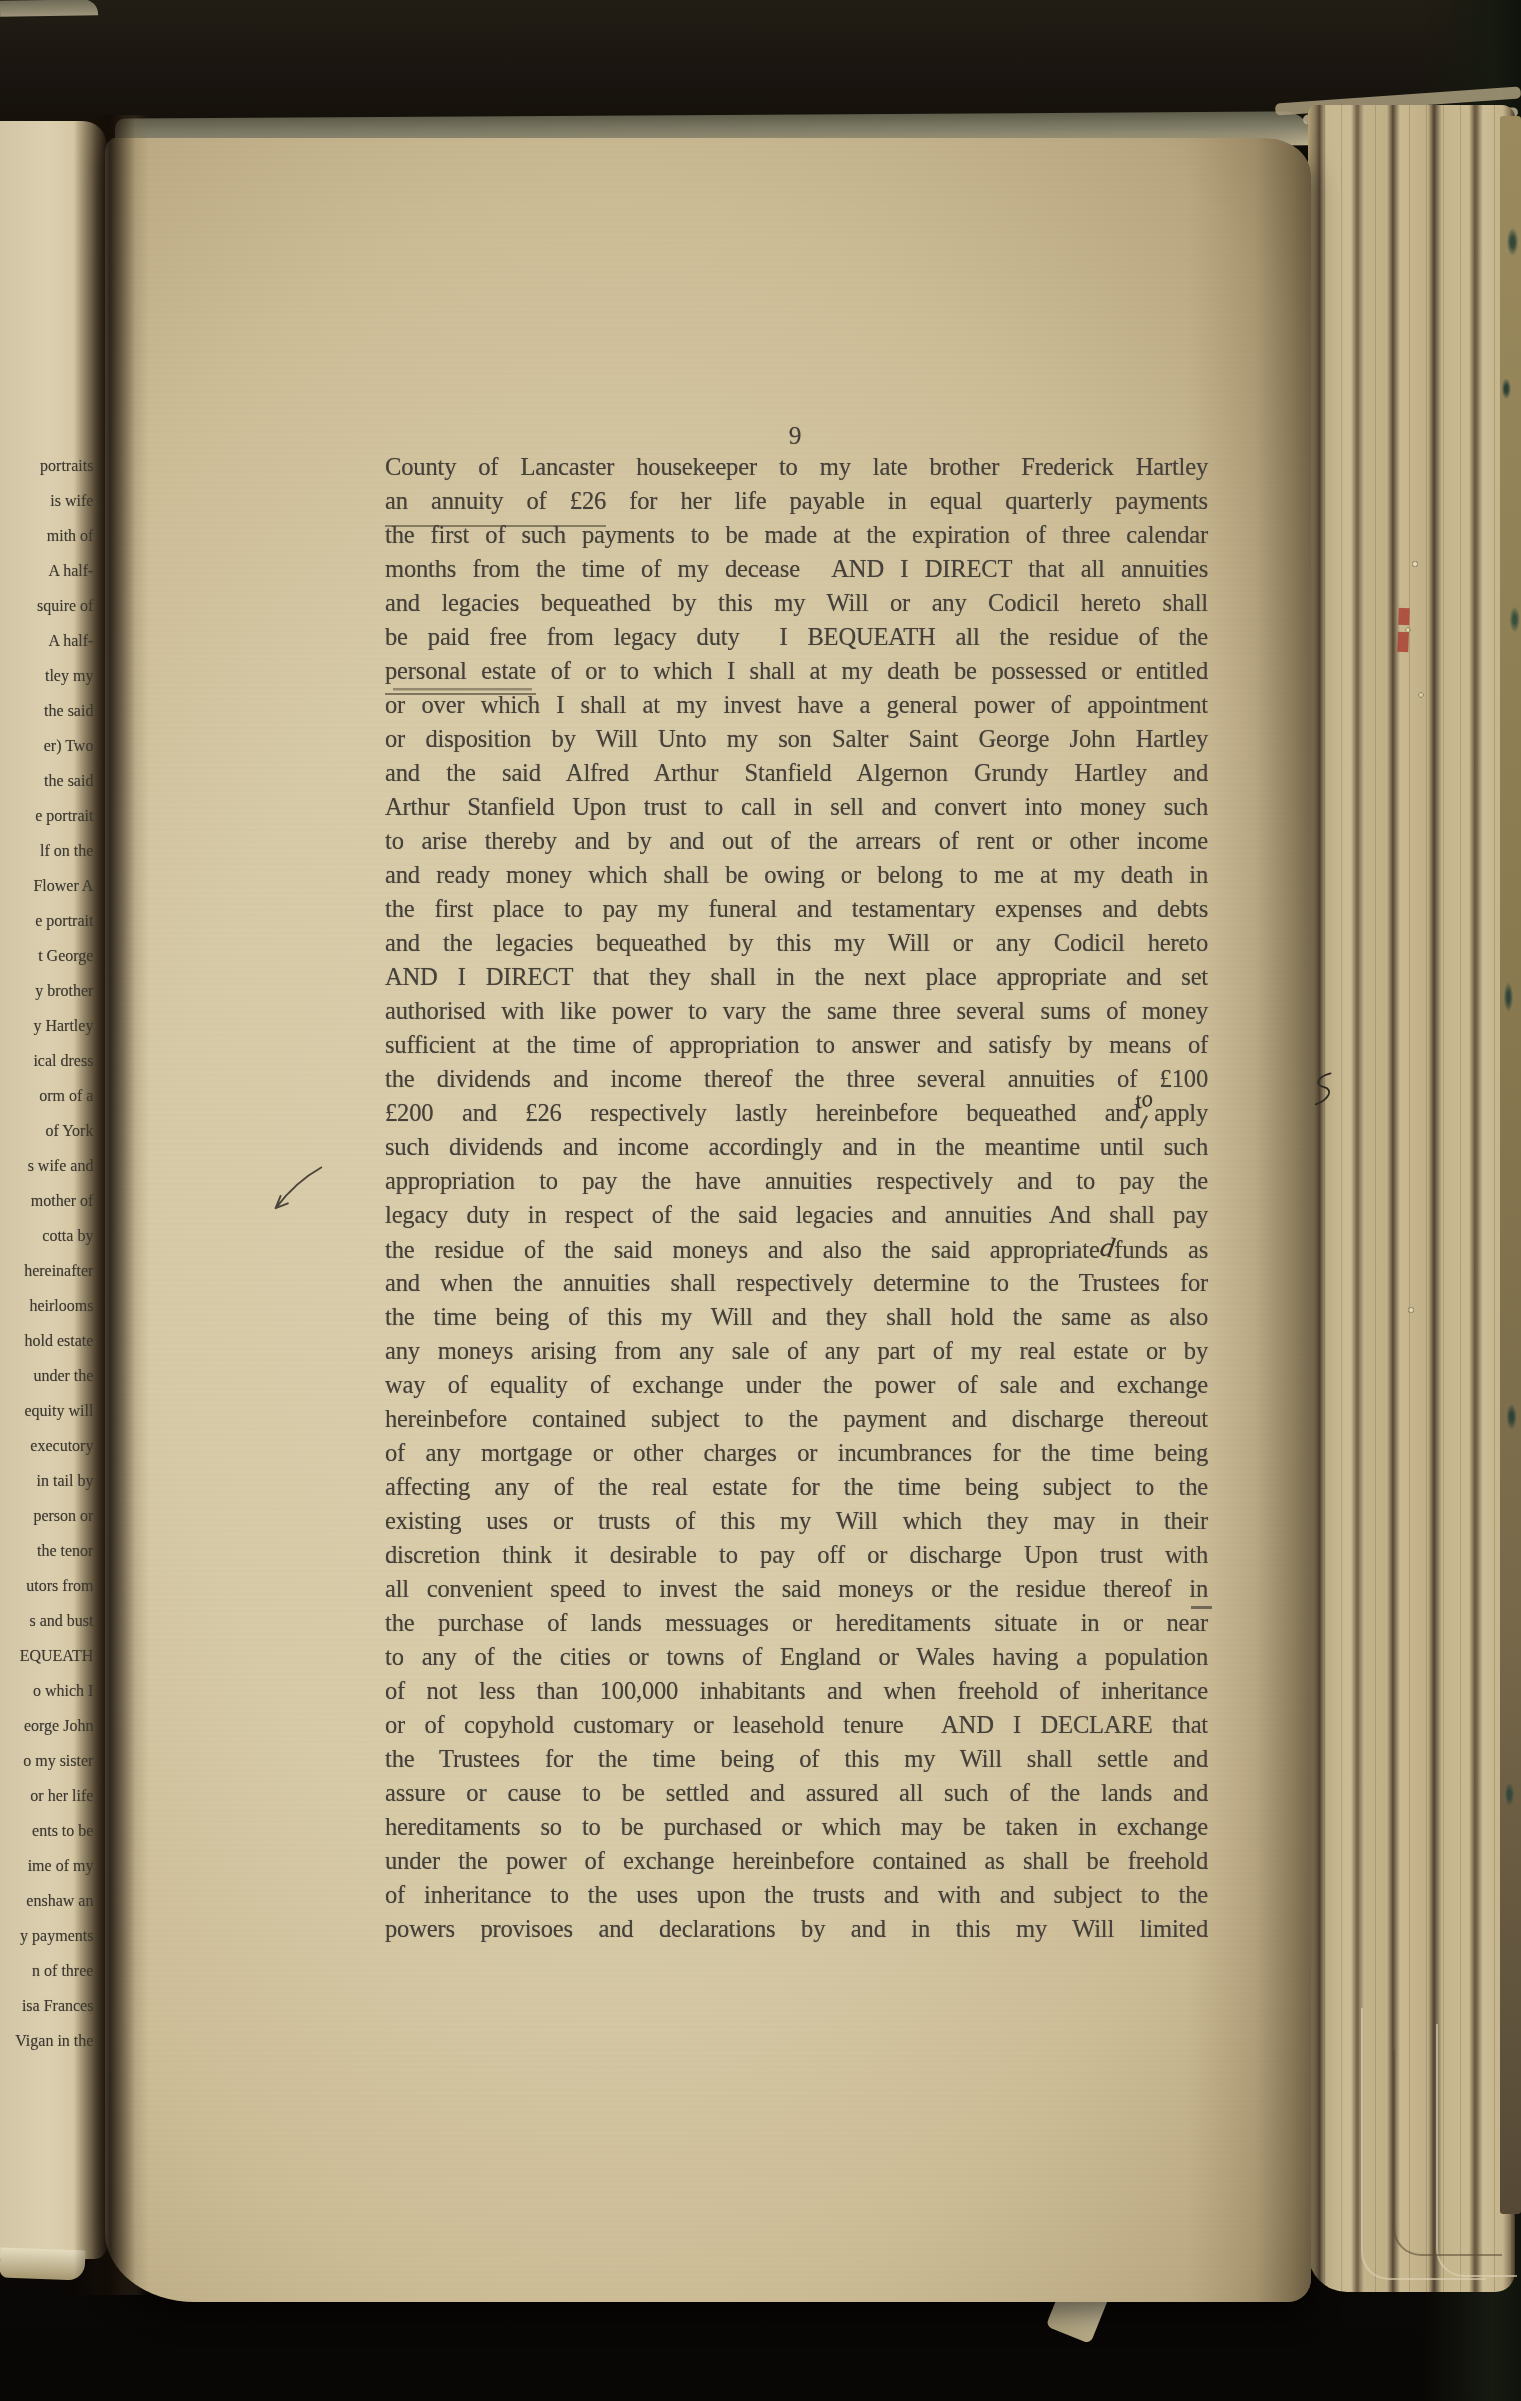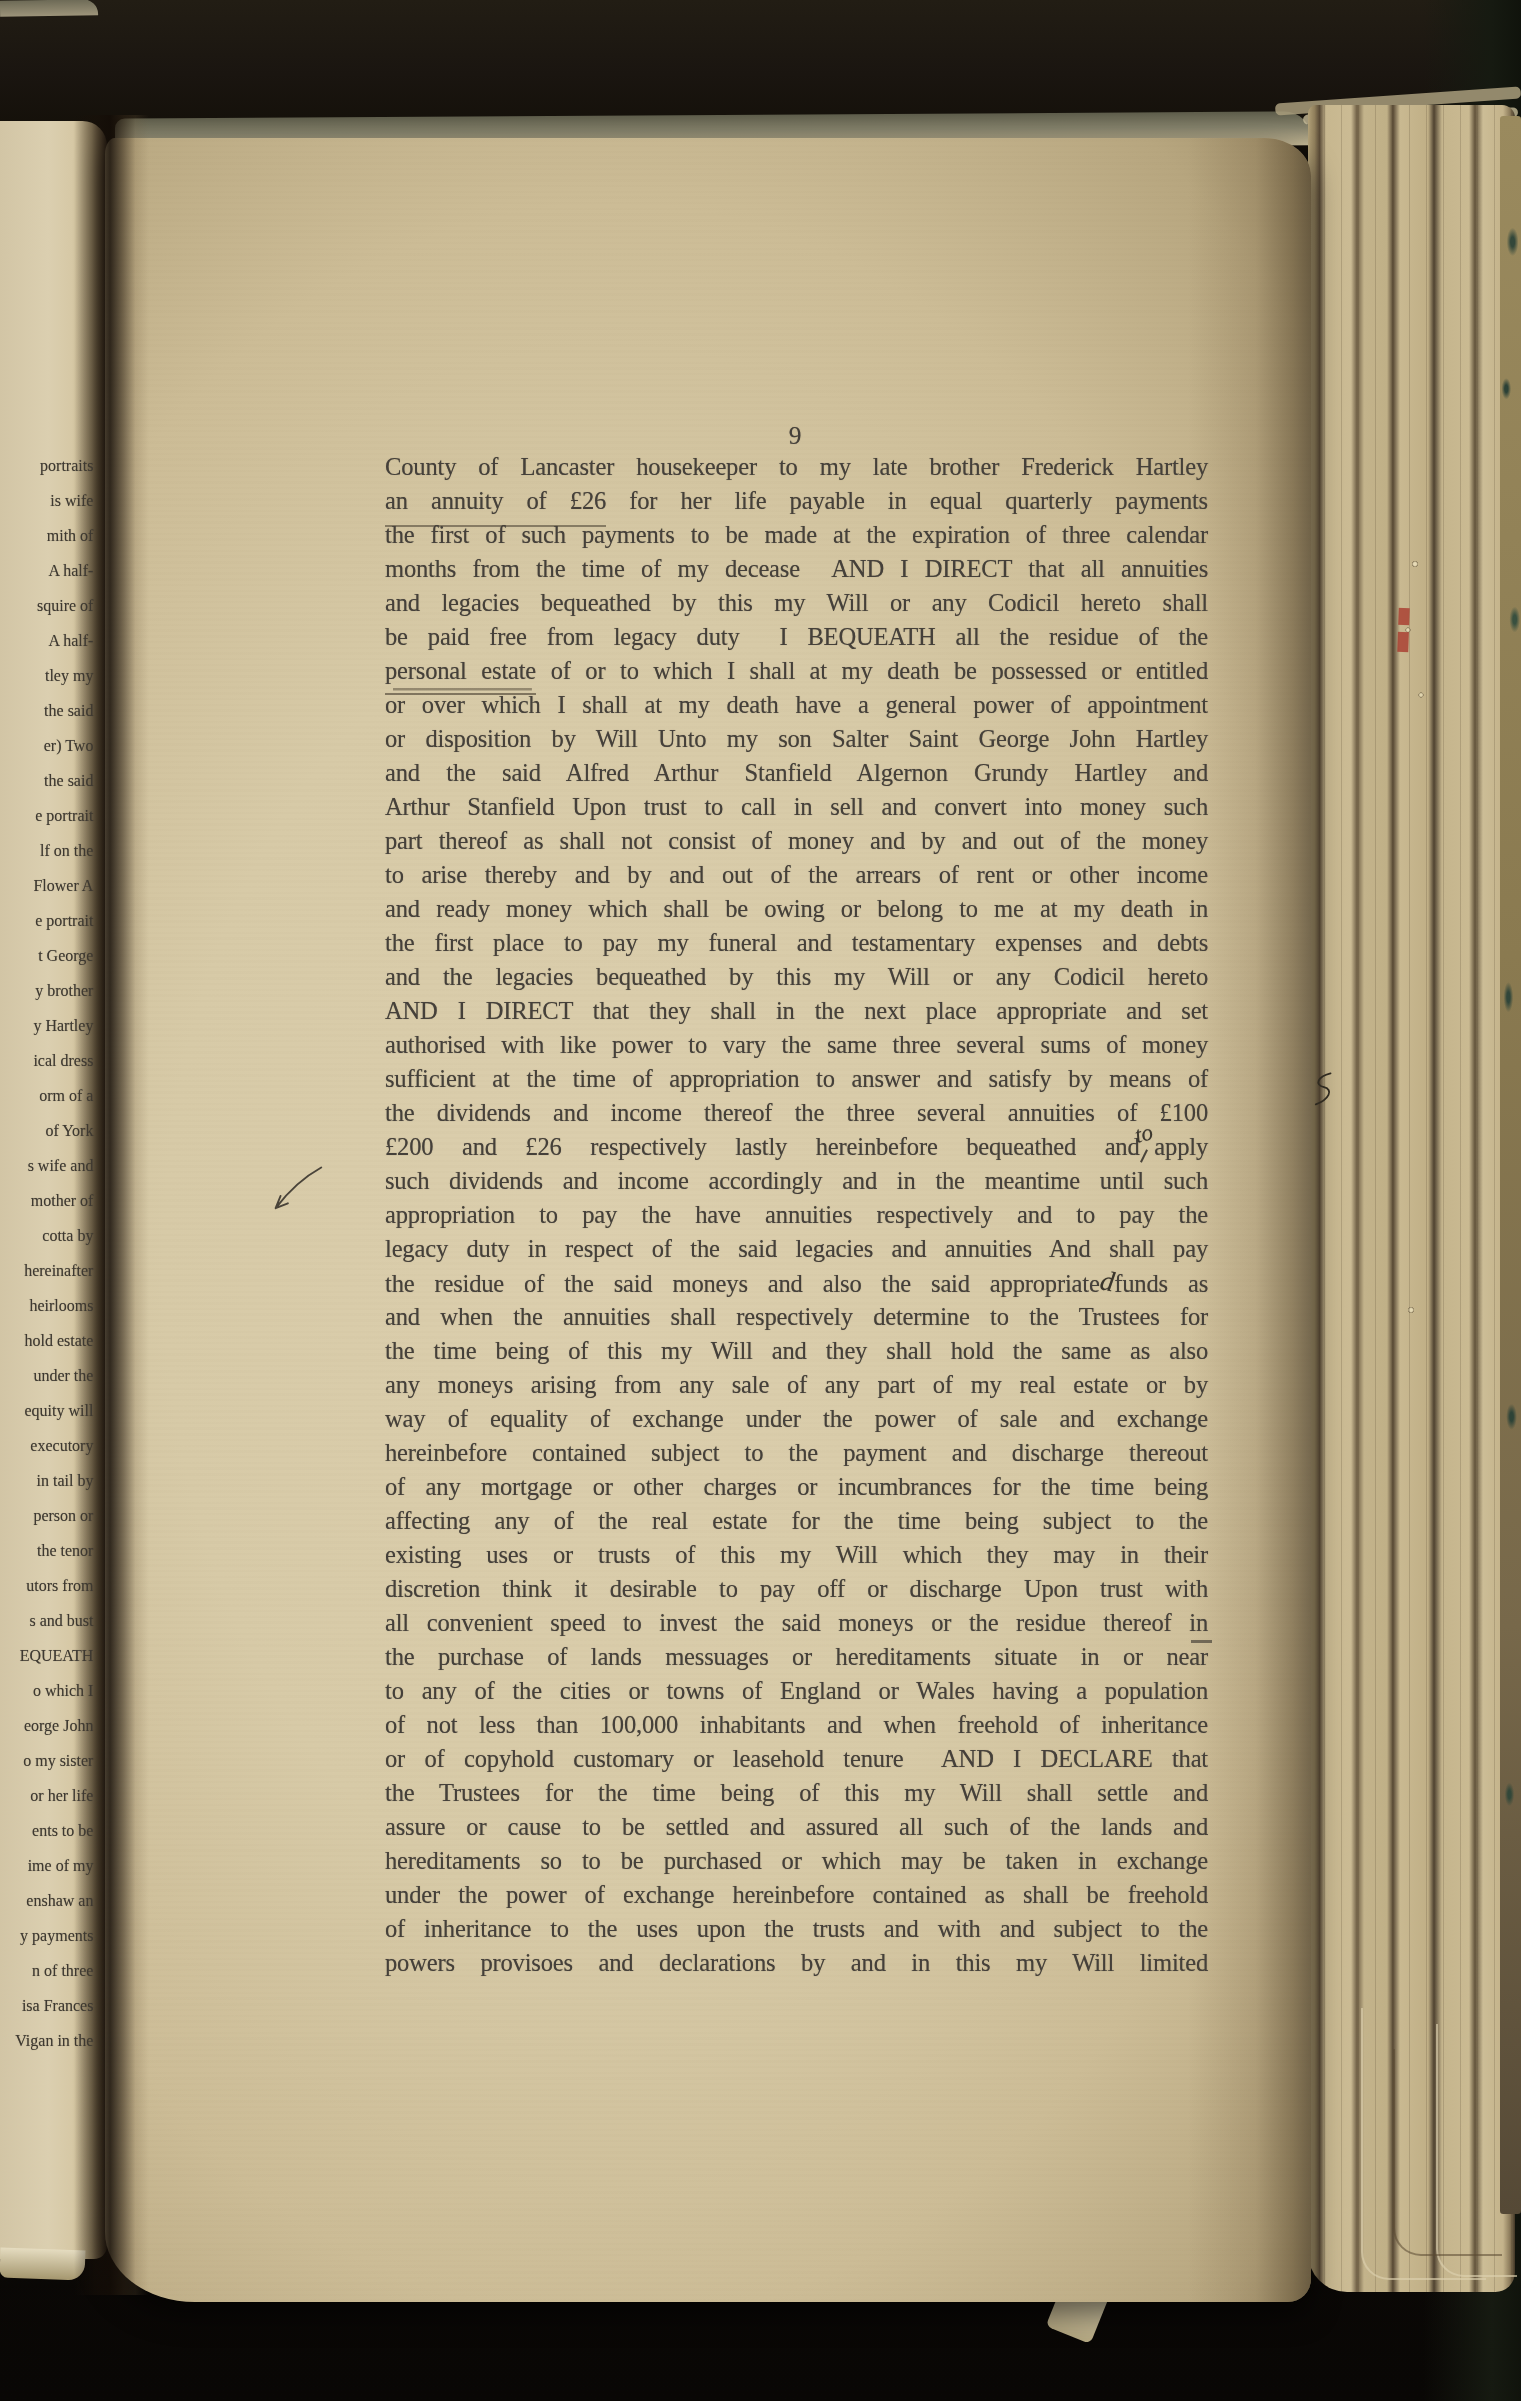--- a/index.html
+++ b/index.html
@@ -170,25 +170,24 @@
 
   <div class="page-number">9</div>
   <div class="text-block">
       <div class="tline"><span>County of Lancaster housekeeper to my late brother Frederick Hartley</span></div>
       <div class="tline"><span class="u1">an annuity of £26</span><span> for her life payable in equal quarterly payments</span></div>
       <div class="tline"><span>the first of such payments to be made at the expiration of three calendar</span></div>
       <div class="tline"><span>months from the time of my decease&nbsp; AND I DIRECT that all annuities</span></div>
       <div class="tline"><span>and legacies bequeathed by this my Will or any Codicil hereto shall</span></div>
       <div class="tline"><span>be paid free from legacy duty&nbsp; I BEQUEATH all the residue of the</span></div>
       <div class="tline"><span class="u2">personal estate</span><span> of or to which I shall at my death be possessed or entitled</span></div>
-      <div class="tline"><span>or over which I shall at my death have a general power of appointment</span></div>
+      <div class="tline"><span>or over which I shall at my invest have a general power of appointment</span></div>
       <div class="tline"><span>or disposition by Will Unto my son Salter Saint George John Hartley</span></div>
       <div class="tline"><span>and the said Alfred Arthur Stanfield Algernon Grundy Hartley and</span></div>
       <div class="tline"><span>Arthur Stanfield Upon trust to call in sell and convert into money such</span></div>
-      <div class="tline"><span>part thereof as shall not consist of money and by and out of the money</span></div>
       <div class="tline"><span>to arise thereby and by and out of the arrears of rent or other income</span></div>
       <div class="tline"><span>and ready money which shall be owing or belong to me at my death in</span></div>
       <div class="tline"><span>the first place to pay my funeral and testamentary expenses and debts</span></div>
       <div class="tline"><span>and the legacies bequeathed by this my Will or any Codicil hereto</span></div>
       <div class="tline"><span>AND I DIRECT that they shall in the next place appropriate and set</span></div>
       <div class="tline"><span>authorised with like power to vary the same three several sums of money</span></div>
       <div class="tline"><span>sufficient at the time of appropriation to answer and satisfy by means of</span></div>
       <div class="tline"><span>the dividends and income thereof the three several annuities of £100</span></div>
       <div class="tline"><span>£200 and £26 respectively lastly hereinbefore bequeathed and</span><span class="ins"><span class="hw">to</span></span><span>apply</span></div>
       <div class="tline"><span>such dividends and income accordingly and in the meantime until such</span></div>

